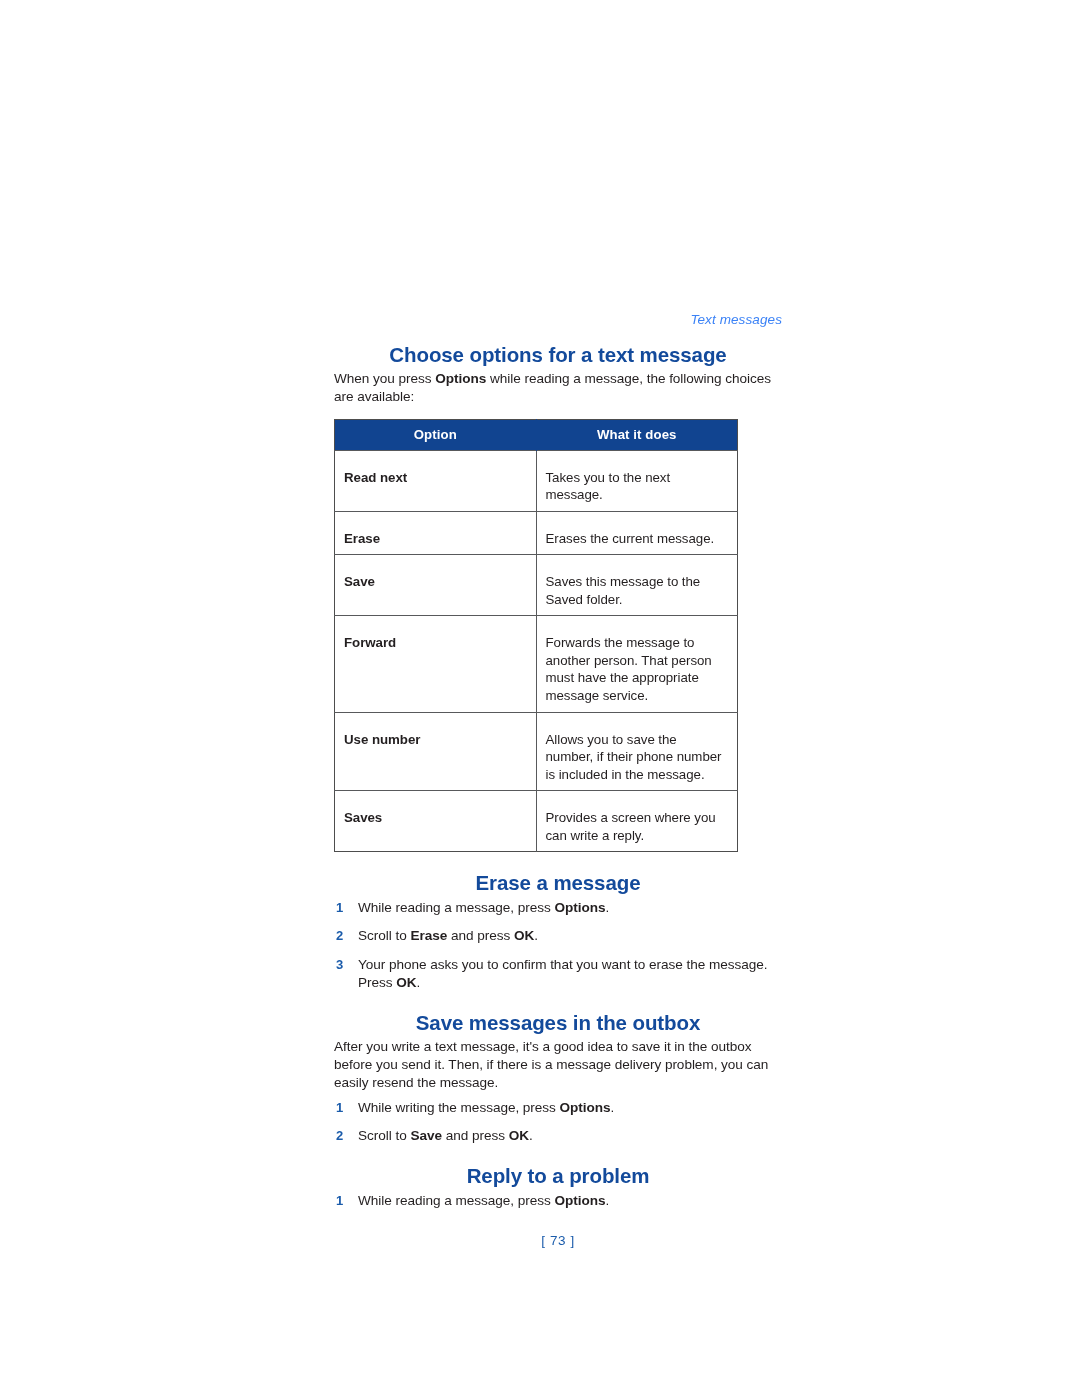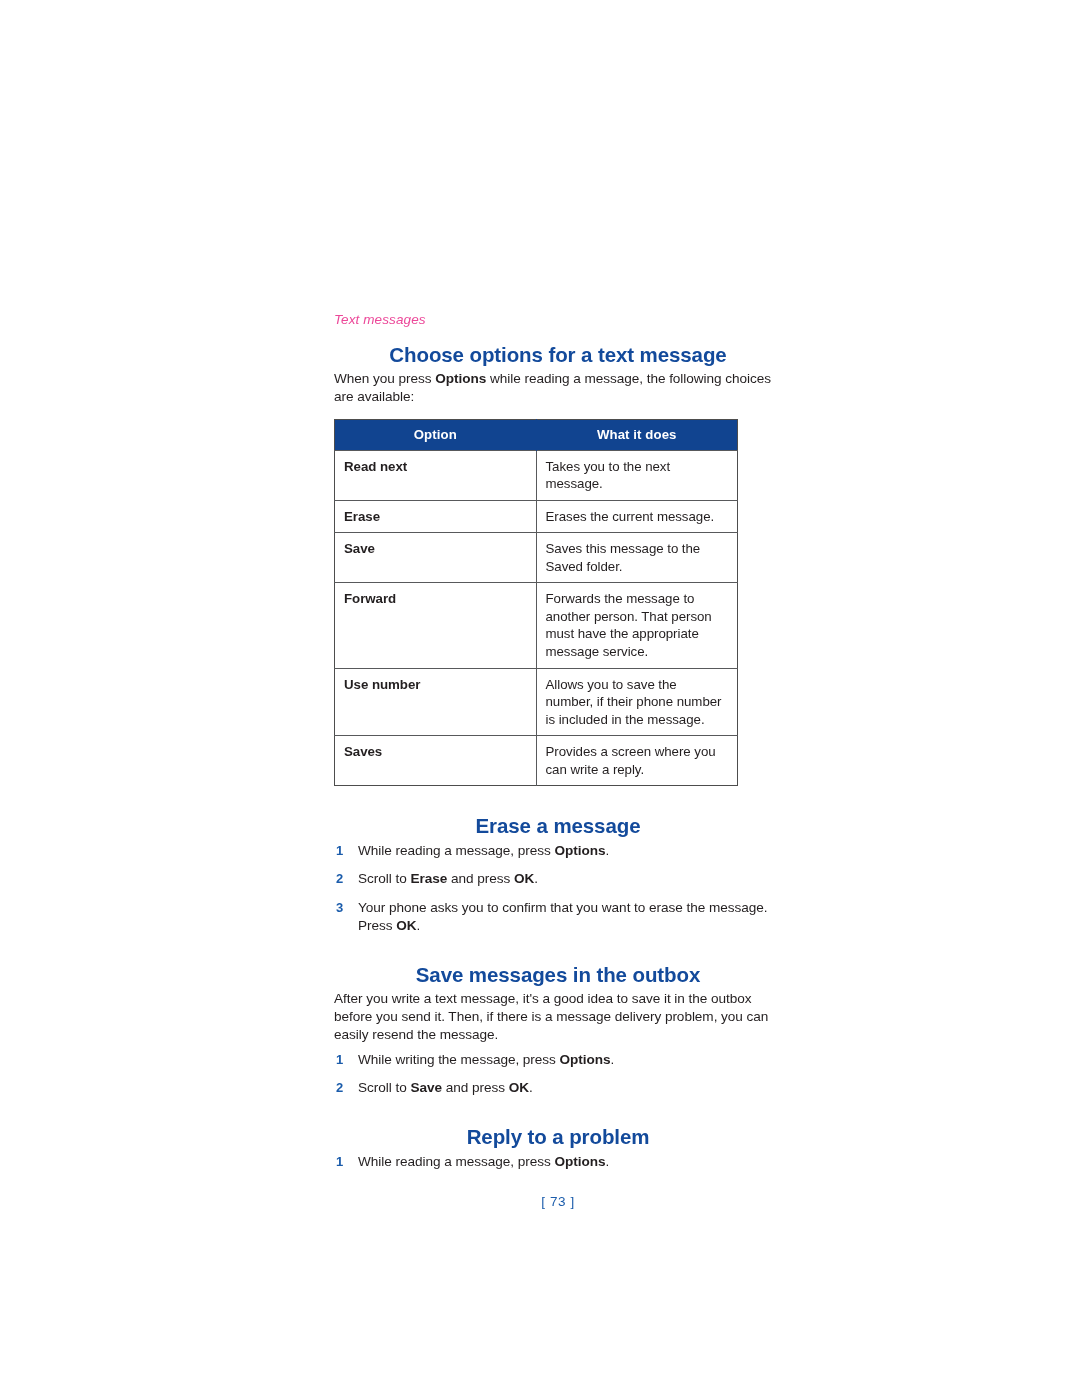--- a/index.html
+++ b/index.html
@@ -26,40 +26,41 @@
 
   
   .content {
     position: absolute;
     left: 334px;
     top: 312px;
     width: 448px;
   }
 
   .running-head {
+    text-align: right;
     font-style: italic;
     font-size: 13.5px;
-    color: #ec4899;
+    color: #3b82f6;
     letter-spacing: 0.1px;
     line-height: 1.2;
     margin: 0 0 14px 0;
   }
 
   h2.section-heading {
     font-size: 20.5px;
     font-weight: bold;
     color: #134A9B;
     margin: 0 0 3px 0;
     line-height: 1.22;
     letter-spacing: -0.1px;
     text-align: center;
   }
 
   h2.section-heading.spaced {
-    margin-top: 27px;
+    margin-top: 18px;
   }
 
   p.body-text {
     font-size: 13.6px;
     color: #231F20;
     line-height: 1.34;
     margin: 0 0 6px 0;
     letter-spacing: -0.05px;
   }
 
@@ -83,21 +84,21 @@
     border-right: 1px solid #114490;
     letter-spacing: 0.1px;
   }
   table.options-table thead th:last-child { border-right: none; }
 
   table.options-table td {
     border-top: 1px solid #58595B;
     border-right: 1px solid #58595B;
     font-size: 13.3px;
     color: #231F20;
-    padding: 7px 9px 7px 9px;
+    padding: 18px 9px 7px 9px;
     vertical-align: top;
     line-height: 1.32;
     letter-spacing: -0.05px;
   }
   table.options-table td:last-child { border-right: none; }
   table.options-table td.opt { font-weight: bold; width: 116px; }
 
   
   ol.steps {
     list-style: none;

